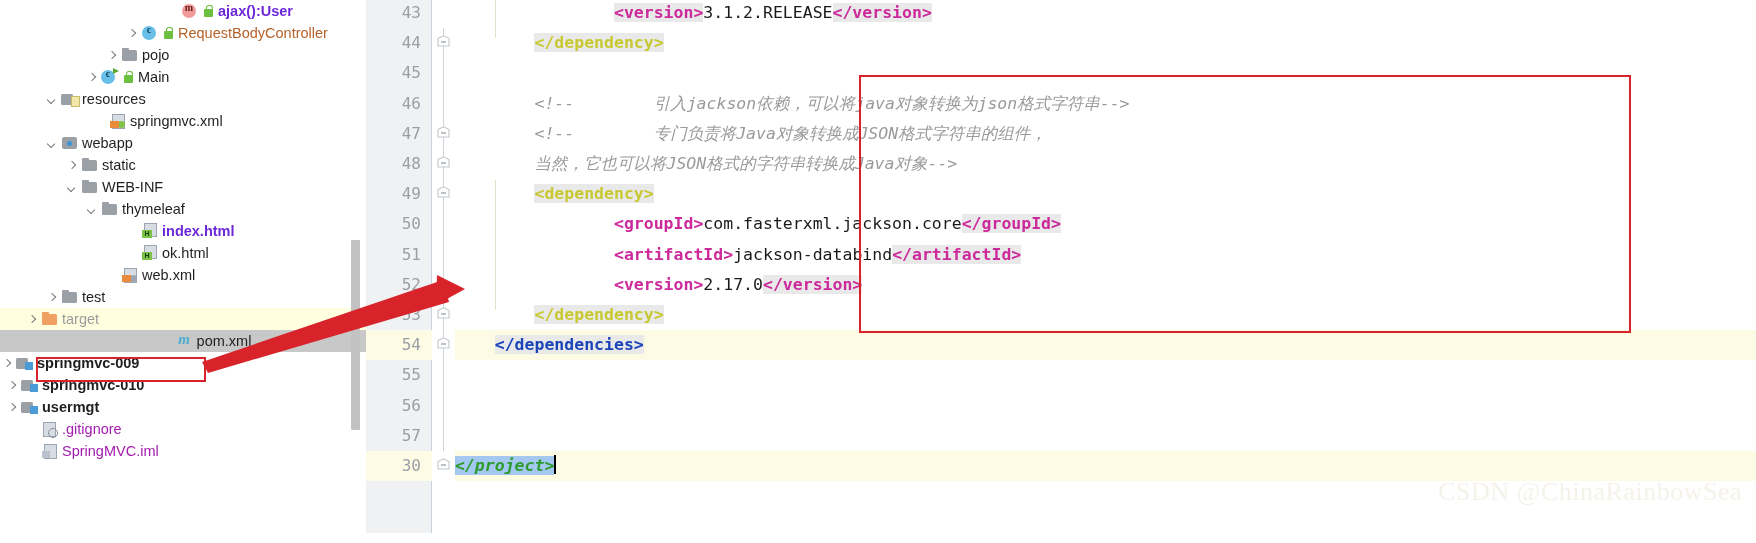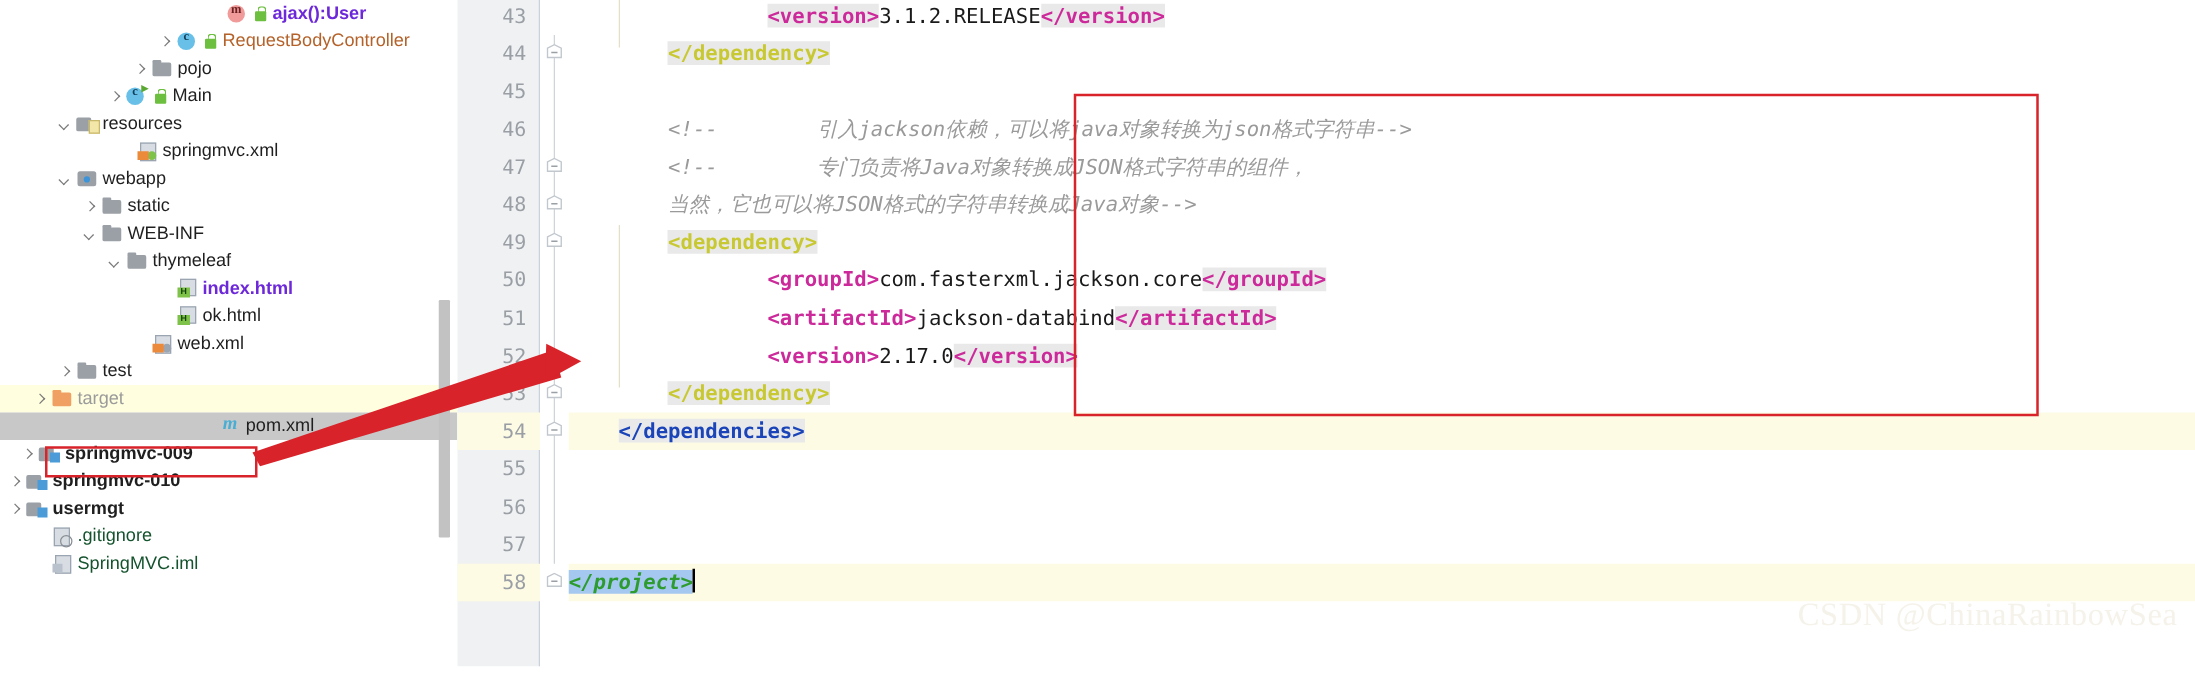--- a/index.html
+++ b/index.html
@@ -246,21 +246,21 @@
   .ico.iml::after{
     content:""; position:absolute; left:1px; top:8px;
     width:8px; height:7px;
     background:#b9c2cc;
   }
   .lbl { color:#1f1f1f; }
   .lbl.bold { font-weight: bold; }
   .lbl.blue { color:#6d28d9; }
   .lbl.orange { color:#b5622a; }
   .lbl.gray { color:#9b9b9b; }
-  .lbl.dim { color:#14532d; }
+  .lbl.dim { color:#a21caf; }
 
   
   .pom-box {
     position: absolute;
     left: 36px; top: 357px;
     width: 170px; height: 25px;
     border: 2px solid #d8232a;
     pointer-events: none;
   }
   
@@ -464,21 +464,21 @@
         <div class="tree-row sel-yellow" style="padding-left: 26px;">
           <span class="chev right"></span>
           <span class="ico folder-orange"></span>
           <span class="lbl gray">target</span>
         </div>
         <div class="tree-row sel-gray" style="padding-left: 46px;">
           <span class="chev "></span>
           <span class="ico maven"></span>
           <span class="lbl ">pom.xml</span>
         </div>
-        <div class="tree-row" style="padding-left: 16px;">
+        <div class="tree-row" style="padding-left: 1px;">
           <span class="chev right"></span>
           <span class="ico folder-mod"></span>
           <span class="lbl bold">springmvc-009</span>
         </div>
         <div class="tree-row" style="padding-left: 6px;">
           <span class="chev right"></span>
           <span class="ico folder-mod"></span>
           <span class="lbl bold">springmvc-010</span>
         </div>
         <div class="tree-row" style="padding-left: 6px;">
@@ -514,21 +514,21 @@
           <div class="lineno" style="top: 213.4px;">50</div>
           <div class="lineno" style="top: 243.6px;">51</div>
           <div class="lineno" style="top: 273.8px;">52</div>
           <div class="lineno" style="top: 304px;">53</div>
           <div class="gutter-hl" style="top: 330.2px;"></div>
           <div class="lineno" style="top: 334.2px;">54</div>
           <div class="lineno" style="top: 364.4px;">55</div>
           <div class="lineno" style="top: 394.6px;">56</div>
           <div class="lineno" style="top: 424.8px;">57</div>
           <div class="gutter-hl" style="top: 451px;"></div>
-          <div class="lineno" style="top: 455px;">58</div>
+          <div class="lineno" style="top: 455px;">30</div>
         </div>
     </div>
     <div class="foldbar">
       <div id="fold-markers">
           <div class="foldline" style="top: 28.2px; height: 422.8px;"></div>
           <div class="fold" style="top: 35.2px;">
             <svg width="15" height="15" viewBox="0 0 15 15">
               <path d="M2 3.5 L7.5 0.8 L13 3.5 L13 11 L2 11 Z" fill="#fff" stroke="#c2c7cd" stroke-width="1.1"></path>
               <line x1="5" y1="7" x2="10" y2="7" stroke="#9aa0a6" stroke-width="1.3"></line>
             </svg>

